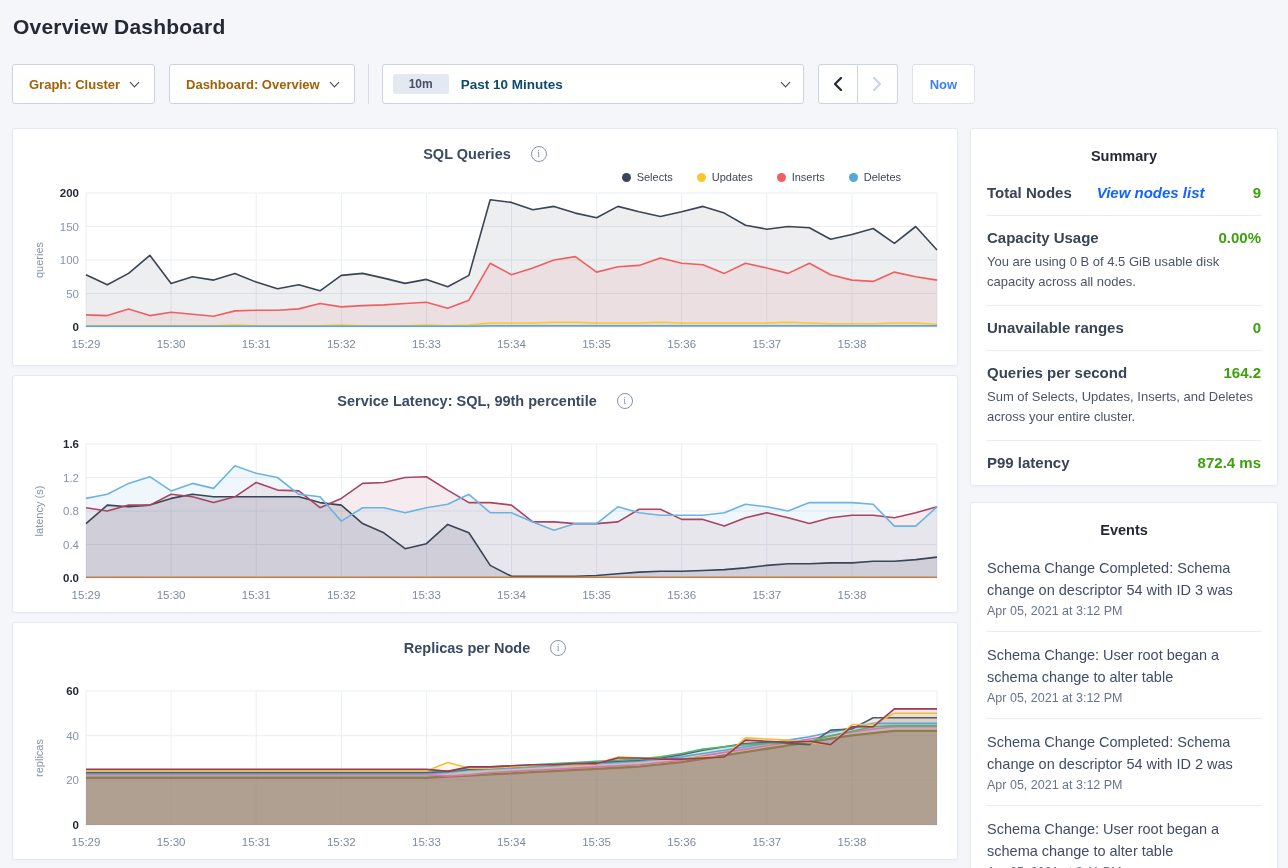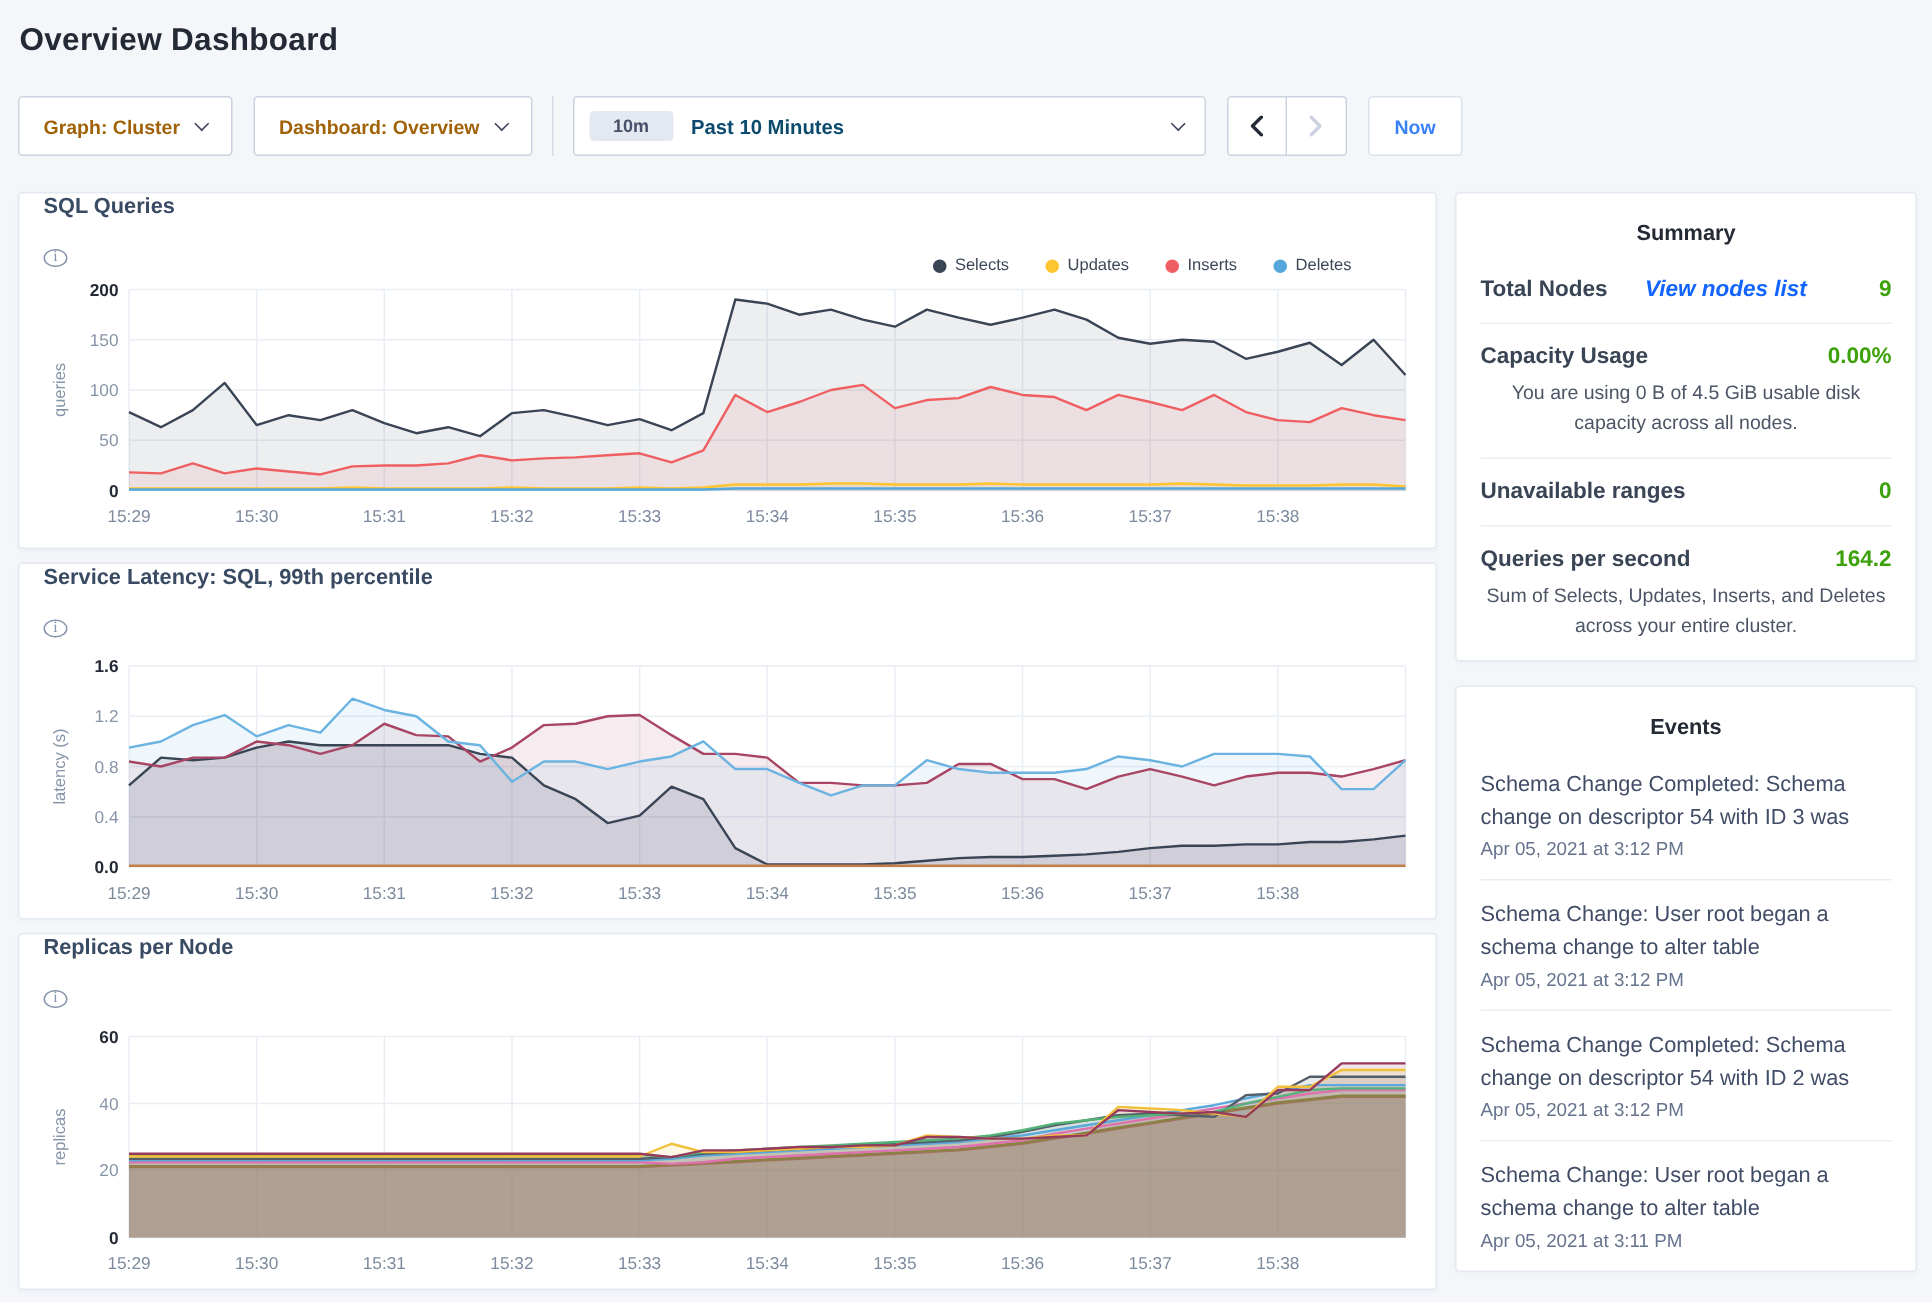--- a/index.html
+++ b/index.html
@@ -53,38 +53,38 @@
   
   .layout { display:flex; margin:24px 10px 0 12px; gap:12px; align-items:flex-start; }
   .charts-col { width:946px; display:flex; flex-direction:column; gap:9px; }
   .sidebar { width:308px; display:flex; flex-direction:column; gap:16px; }
   .panel {
     background:#fff; border:1px solid #e4e9f1; border-radius:3px;
     box-shadow:0 1px 3px rgba(60,70,90,.04);
   }
   
   .chart-panel { height:238px; padding:14px 16px 0; position:relative; }
-  .chart-title-row { display:flex; justify-content:center; gap:20px; height:22px;flex-direction:column; }
+  .chart-title-row { display:flex; justify-content:center; align-items:center; gap:20px; height:22px; }
   .chart-title { font-size:14.5px; font-weight:700; color:#394a63; }
   .info-icon {
     width:16px; height:16px; border:1px solid #8593ab; border-radius:50%;
     color:#8593ab; font-size:10.5px; line-height:1; display:flex; align-items:center;
     justify-content:center; font-family:"Liberation Serif", serif; cursor:pointer;
   }
   .chart-legend {
     height:16px; display:flex; justify-content:flex-end; align-items:center;
     gap:24px; padding-right:40px; margin-top:4px;
   }
   .legend-item { display:flex; align-items:center; gap:6px; font-size:11px; color:#3c4758; }
   .legend-dot { width:9px; height:9px; border-radius:50%; }
   .chart-panel.no-legend svg { margin-top:24px; }
   
   .side-panel { padding:0 16px; }
   .side-title { font-size:14.5px; font-weight:700; text-align:center; color:#242a35; padding:19px 0 7px; }
-  .srow { padding:13px 0 14px; border-bottom:1px solid #e9edf3;text-align:center; }
+  .srow { padding:13px 0 14px; border-bottom:1px solid #e9edf3; }
   .srow:last-child { border-bottom:none; }
   .srow-main { display:flex; align-items:baseline; font-size:15px; font-weight:700; color:#394455; }
   .srow-link { color:#1264ff; margin-left:25px; cursor:pointer; text-decoration:none; font-weight:700;font-style:italic; }
   .srow-value { margin-left:auto; color:#3da10c; }
   .srow-desc { font-size:13px; color:#4c5566; font-weight:400; line-height:1.5; margin-top:6px; }
   .event-item { padding:12px 0 13px; border-bottom:1px solid #e9edf3; }
   .event-item:last-child { border-bottom:none; }
   .event-text { font-size:14.5px; color:#414d66; line-height:22px; }
   .event-time { font-size:12.5px; color:#67748e; margin-top:3px; }
 </style>
@@ -328,20 +328,26 @@
       </div>
 
       <div class="srow">
         <div class="srow-main">
           <span>Queries per second</span>
           <span class="srow-value">164.2</span>
         </div>
         <div class="srow-desc">Sum of Selects, Updates, Inserts, and Deletes across your entire cluster.</div>
       </div>
 
+      <div class="srow">
+        <div class="srow-main">
+          <span>P99 latency</span>
+          <span class="srow-value">872.4 ms</span>
+        </div>
+      </div>
     </div>
 
     <div class="panel side-panel">
       <div class="side-title">Events</div>
 
       <div class="event-item">
         <div class="event-text">Schema Change Completed: Schema change on descriptor 54 with ID 3 was</div>
         <div class="event-time">Apr 05, 2021 at 3:12 PM</div>
       </div>
       <div class="event-item">

